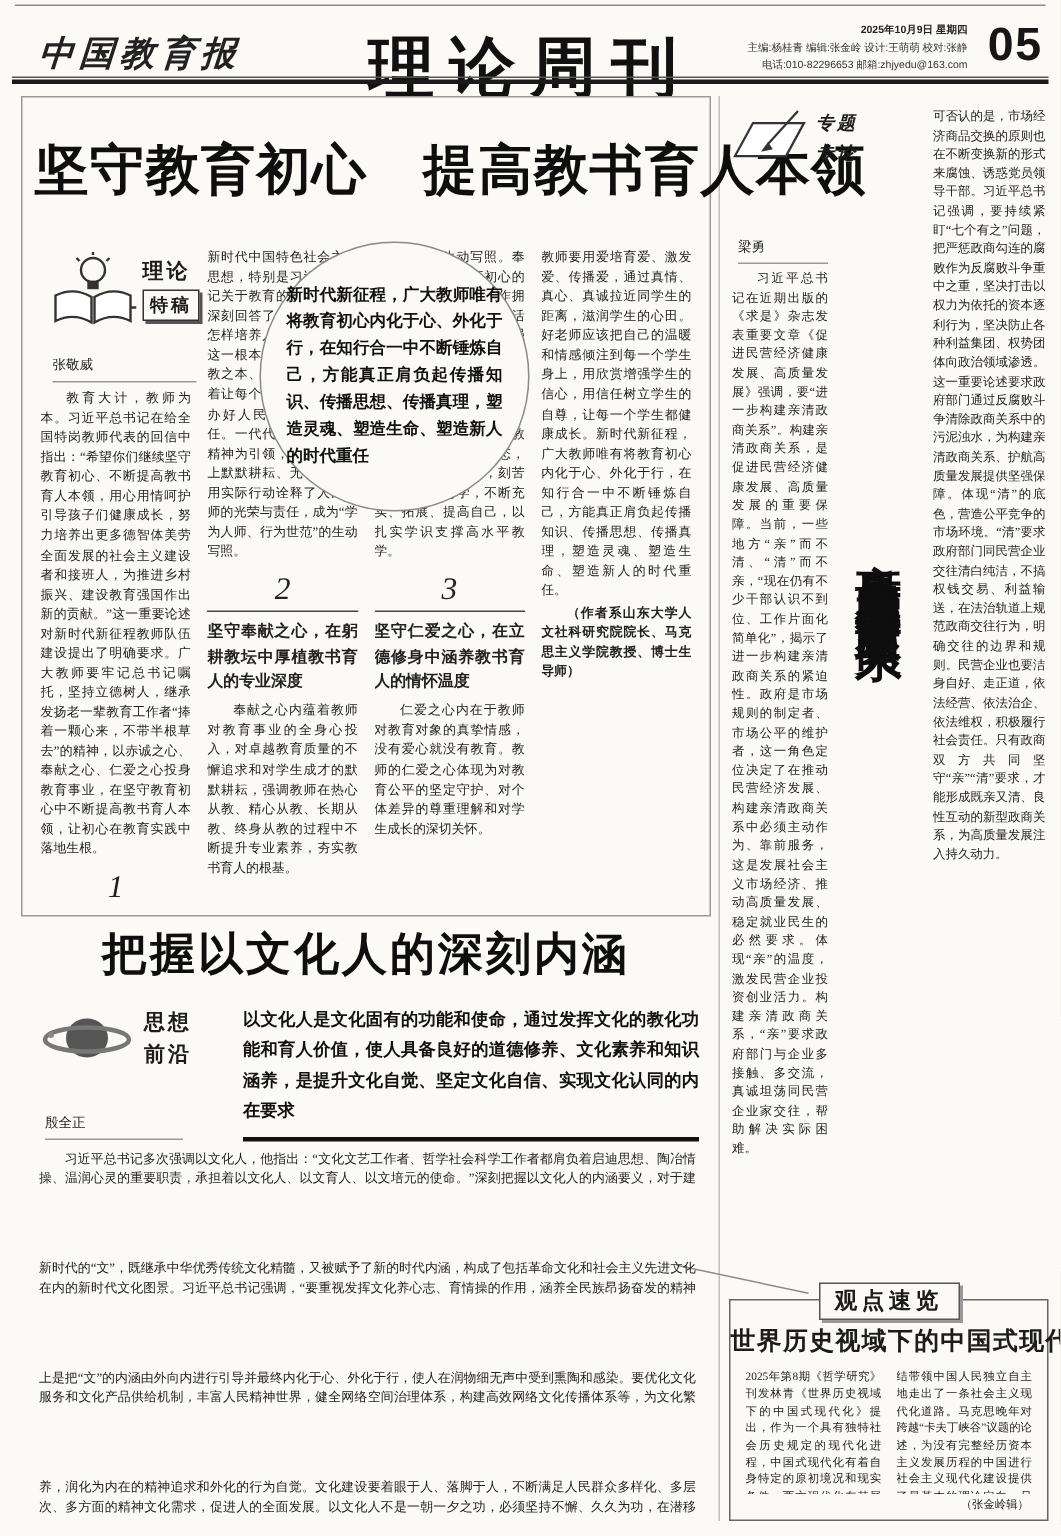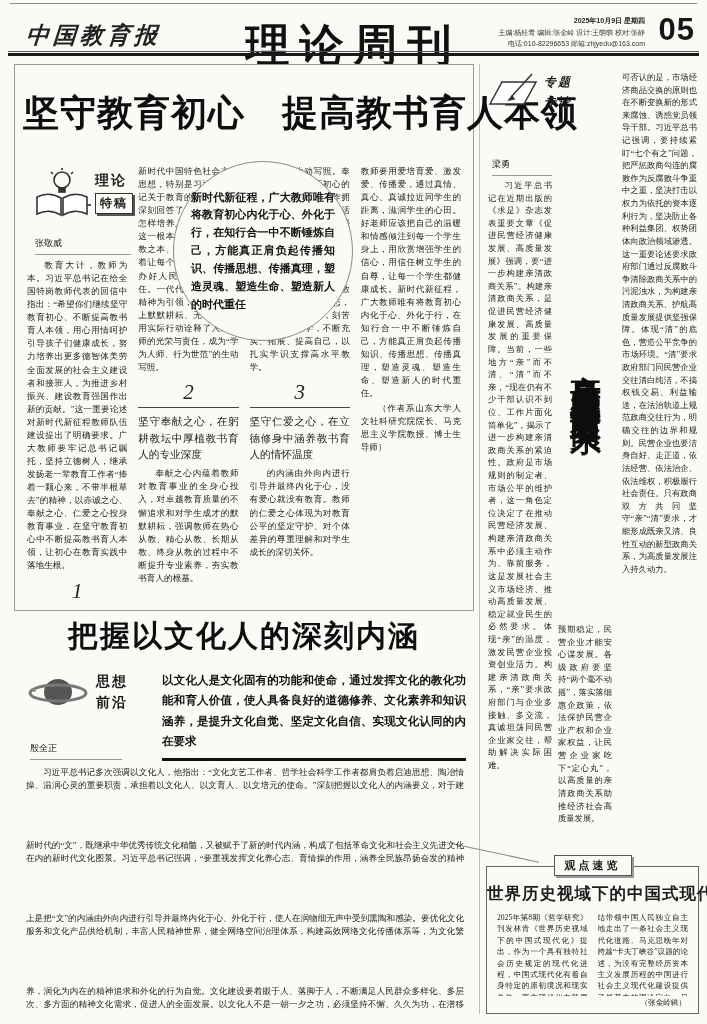--- a/index.html
+++ b/index.html
@@ -54,30 +54,30 @@
   .feature-author { position:absolute; left:20px; top:172px; width:96px; }
   .feature-cols { position:absolute; left:12px; right:12px; top:100px; bottom:12px; display:flex; gap:11px; overflow:hidden; }
   .fcol { flex:1; overflow:hidden; }
   .fcol.first { padding-top:94px; }
   .sec { margin:7px 0 5px; }
   .sec-num {
     display:block; text-align:center; font-style:italic; font-size:21px; line-height:1.1;
     border-bottom:1px solid #444; padding-bottom:3px; margin-bottom:5px;
     font-family:"Liberation Serif","DejaVu Serif",serif;
   }
-  .sec-title { font-weight:400; font-size:10.6px; line-height:1.55; text-align:justify;
+  .sec-title { font-weight:700; font-size:10.6px; line-height:1.55; text-align:justify;
     font-family:"Liberation Sans","DejaVu Sans",sans-serif; }
   .pull-quote {
     position:absolute; left:158px; top:96px; width:180px; height:180px; border-radius:50%;
     border:1px solid #8a8a86; background:#fbfaf6; z-index:2;
     display:flex; align-items:center; justify-content:center; padding:17px; text-align:justify;
     font-size:11px; font-weight:700; line-height:1.62; color:#111;
     font-family:"Liberation Sans","DejaVu Sans",sans-serif;
   }
-  .attribution { font-size:8.6px; line-height:1.52; text-align:justify; color:#222; text-indent:2em; margin-top:2px; }
+  .attribution { font-size:8.6px; line-height:1.52; text-align:justify; color:#222; text-indent:2em; margin-top:2px;font-weight:bold; }
   
   .topic { position:absolute; left:486px; top:64px; width:213px; height:794px; }
   .topic-label { position:absolute; left:2px; top:8px; display:flex; align-items:center; gap:4px;text-align:right; }
   .topic-label .label-l1, .topic-label .label-l2 { font-size:12px; border:none; box-shadow:none; padding:0; font-style:italic; }
   .topic-author { position:absolute; left:6px; top:94px; width:60px; }
   .topic-colL { position:absolute; left:2px;  top:116px; width:64px; bottom:4px; overflow:hidden; font-size:8.3px; }
   .topic-title {
     position:absolute; left:72px; top:76px; width:54px; height:472px; text-align:center;
     writing-mode:vertical-rl; text-orientation:upright;
     font-size:31px; font-weight:900; letter-spacing:4px; line-height:54px; color:#0e0e0e;
@@ -103,21 +103,21 @@
   .culture-cols { position:absolute; left:12px; right:10px; top:150px; bottom:4px; display:flex; gap:11px; overflow:hidden;flex-direction:column; }
   .ccol { flex:1; overflow:hidden; }
   .ccol.later { padding-top:38px; }
   .subhead { font-weight:700; font-size:10.4px; line-height:1.6; margin:6px 0 5px; text-align:justify;
     font-family:"Liberation Sans","DejaVu Sans",sans-serif; }
   
   .brief { position:absolute; left:486px; top:866px; width:213px; height:148px; border:1.5px solid #666; background:#fbfaf6; }
   .brief-tag {
     position:absolute; top:-12px; left:50%; transform:translateX(-50%);
     border:1px solid #555; background:#fbfaf6; padding:2px 10px;
-    font-size:11px; font-weight:700; letter-spacing:3px; white-space:nowrap;
+    font-size:15px; font-weight:700; letter-spacing:3px; white-space:nowrap;
     font-family:"Liberation Sans","DejaVu Sans",sans-serif;
     box-shadow:2px 2px 0 #999;
   }
   .brief-headline { margin-top:16px; text-align:center; font-size:16.5px; font-weight:900; letter-spacing:1px;
     font-family:"Liberation Sans","DejaVu Sans",sans-serif; white-space:nowrap; }
   .brief-cols { display:flex; gap:10px; padding:7px 10px 0; }
   .brief-cols .bcol { flex:1; font-size:7.6px; line-height:1.5; text-align:justify; height:84px; overflow:hidden; }
   .brief-attrib { position:absolute; right:12px; bottom:5px; font-size:7.6px; color:#222; }
   .connector { position:absolute; left:451px; top:843px; width:90px; height:1px; background:#8a8a86;
     transform:rotate(12deg); transform-origin:left center; }
@@ -162,21 +162,21 @@
           <div class="sec-title">坚守奉献之心，在躬耕教坛中厚植教书育人的专业深度</div>
         </div>
         <p>奉献之心内蕴着教师对教育事业的全身心投入，对卓越教育质量的不懈追求和对学生成才的默默耕耘，强调教师在热心从教、精心从教、长期从教、终身从教的过程中不断提升专业素养，夯实教书育人的根基。</p>
       </div>
       <div class="fcol">
         <p class="noindent">献于“爱”的生动写照。奉献之心淬炼了教育初心的专业深度，使教育工作拥有坚实的基础和蓬勃的活力。习近平总书记强调，“扎实的知识功底、过硬的教学能力、勤勉的教学态度、科学的教学方法是老师的基本素质，其中知识是根本基础”。广大教师要始终处于学习状态，站在知识发展前沿，刻苦钻研、严谨笃学，不断充实、拓展、提高自己，以扎实学识支撑高水平教学。</p>
         <div class="sec">
           <span class="sec-num">3</span>
           <div class="sec-title">坚守仁爱之心，在立德修身中涵养教书育人的情怀温度</div>
         </div>
-        <p>的内涵由外向内进行引导并最终内化于心，没有爱心就没有教育。教师的仁爱之心体现为对教育公平的坚定守护、对个体差异的尊重理解和对学生成长的深切关怀。</p>
+        <p>仁爱之心内在于教师对教育对象的真挚情感，没有爱心就没有教育。教师的仁爱之心体现为对教育公平的坚定守护、对个体差异的尊重理解和对学生成长的深切关怀。</p>
       </div>
       <div class="fcol">
         <p class="noindent">教师要用爱培育爱、激发爱、传播爱，通过真情、真心、真诚拉近同学生的距离，滋润学生的心田。好老师应该把自己的温暖和情感倾注到每一个学生身上，用欣赏增强学生的信心，用信任树立学生的自尊，让每一个学生都健康成长。新时代新征程，广大教师唯有将教育初心内化于心、外化于行，在知行合一中不断锤炼自己，方能真正肩负起传播知识、传播思想、传播真理，塑造灵魂、塑造生命、塑造新人的时代重任。</p>
         <div class="attribution">（作者系山东大学人文社科研究院院长、马克思主义学院教授、博士生导师）</div>
       </div>
     </div>
 
     <div class="feature-label">
       <svg class="icon-svg" width="58" height="52" viewBox="0 0 58 52">
         <g fill="none" stroke="#333" stroke-width="1.6">
@@ -212,23 +212,20 @@
       <div class="label-texts">
         <span class="label-l1">专题</span>
         <span class="label-l1">专论</span>
       </div>
     </div>
     <div class="topic-author author">梁勇</div>
     <div class="topic-title">高质量发展需要亲清政商关系</div>
     <div class="topic-colL bodytext">
       <p>习近平总书记在近期出版的《求是》杂志发表重要文章《促进民营经济健康发展、高质量发展》强调，要“进一步构建亲清政商关系”。构建亲清政商关系，是促进民营经济健康发展、高质量发展的重要保障。当前，一些地方“亲”而不清、“清”而不亲，“现在仍有不少干部认识不到位、工作片面化简单化”，揭示了进一步构建亲清政商关系的紧迫性。政府是市场规则的制定者、市场公平的维护者，这一角色定位决定了在推动民营经济发展、构建亲清政商关系中必须主动作为、靠前服务，这是发展社会主义市场经济、推动高质量发展、稳定就业民生的必然要求。体现“亲”的温度，激发民营企业投资创业活力。构建亲清政商关系，“亲”要求政府部门与企业多接触、多交流，真诚坦荡同民营企业家交往，帮助解决实际困难。</p>
     </div>
-    <div class="topic-colM bodytext">
-      <p class="noindent">预期稳定，民营企业才能安心谋发展。各级政府要坚持“两个毫不动摇”，落实落细惠企政策，依法保护民营企业产权和企业家权益，让民营企业家吃下“定心丸”，以高质量的亲清政商关系助推经济社会高质量发展。</p>
-    </div>
     <div class="topic-colR bodytext">
       <p class="noindent">可否认的是，市场经济商品交换的原则也在不断变换新的形式来腐蚀、诱惑党员领导干部。习近平总书记强调，要持续紧盯“七个有之”问题，把严惩政商勾连的腐败作为反腐败斗争重中之重，坚决打击以权力为依托的资本逐利行为，坚决防止各种利益集团、权势团体向政治领域渗透。这一重要论述要求政府部门通过反腐败斗争清除政商关系中的污泥浊水，为构建亲清政商关系、护航高质量发展提供坚强保障。体现“清”的底色，营造公平竞争的市场环境。“清”要求政府部门同民营企业交往清白纯洁，不搞权钱交易、利益输送，在法治轨道上规范政商交往行为，明确交往的边界和规则。民营企业也要洁身自好、走正道，依法经营、依法治企、依法维权，积极履行社会责任。只有政商双方共同坚守“亲”“清”要求，才能形成既亲又清、良性互动的新型政商关系，为高质量发展注入持久动力。</p>
     </div>
   </div>
 
   <div class="culture">
     <div class="culture-headline">把握以文化人的深刻内涵</div>
 
     <div class="culture-label">
       <svg class="icon-svg" width="64" height="48" viewBox="0 0 64 48">

